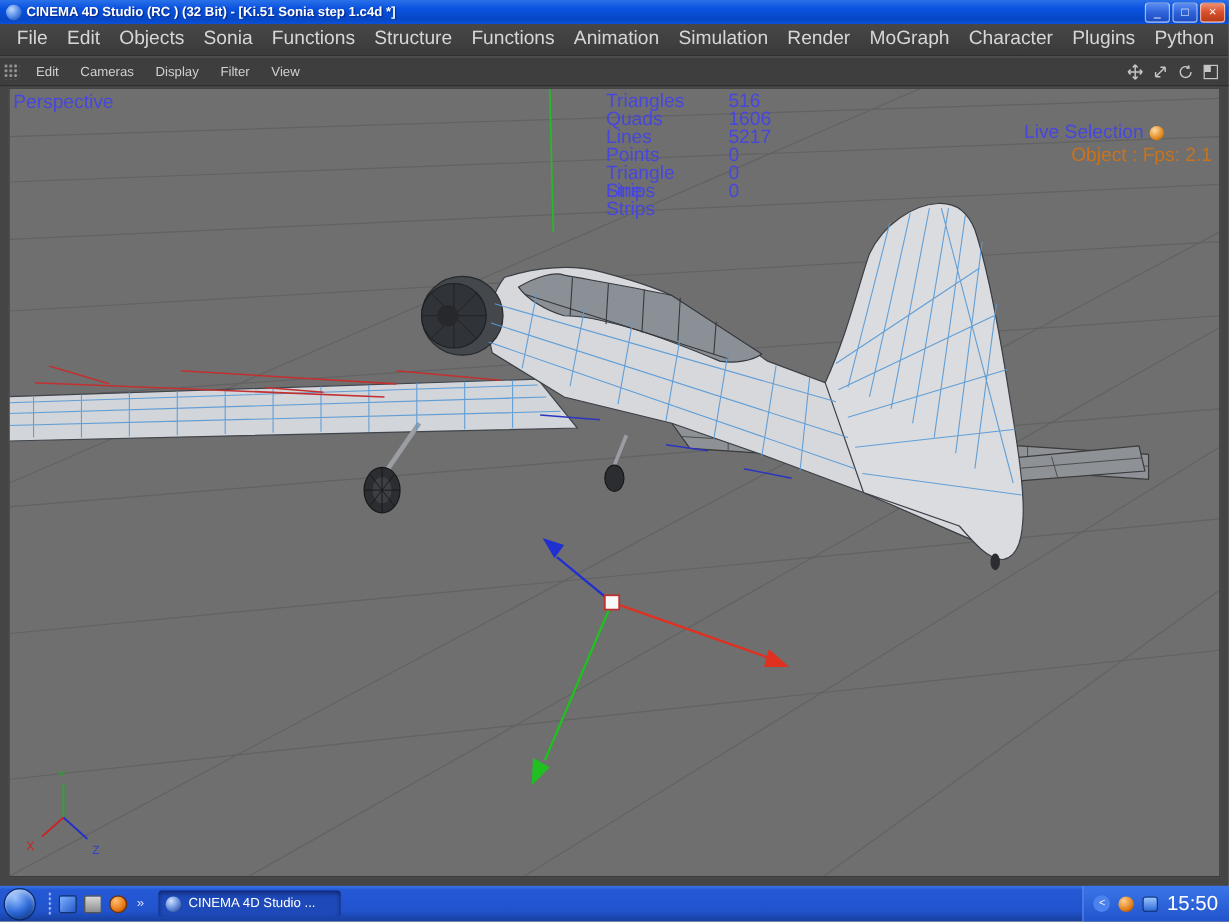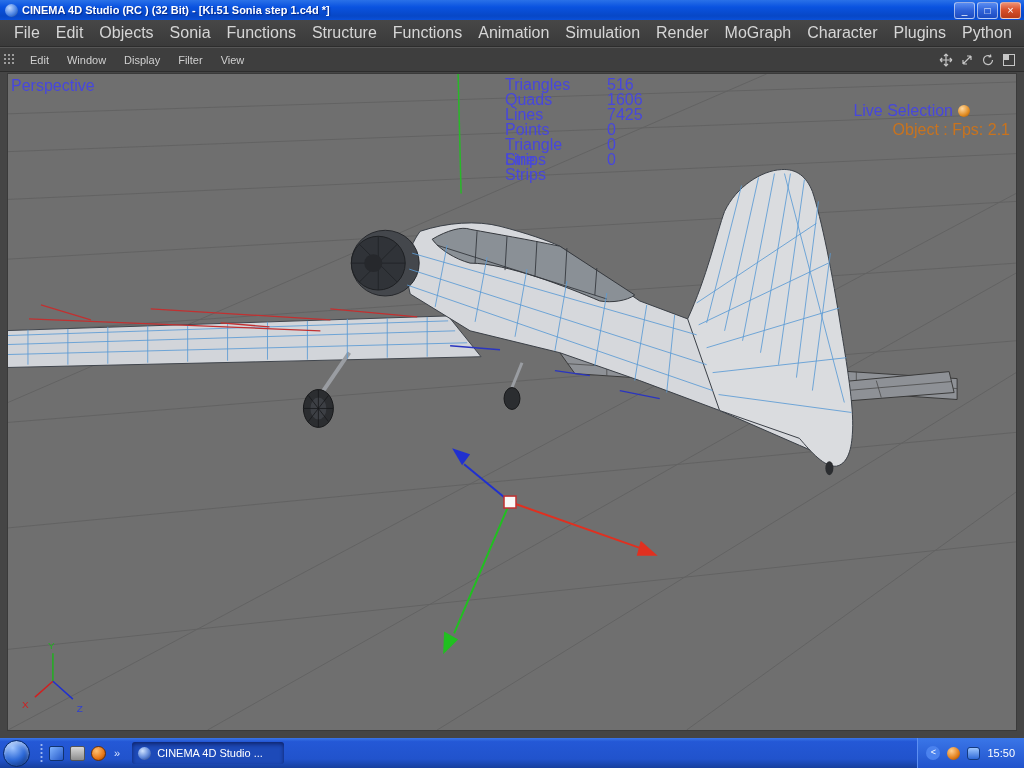--- a/index.html
+++ b/index.html
@@ -76,21 +76,21 @@
     background:radial-gradient(circle at 35% 30%, #cfe2ff, #5e86d8 55%, #20356e); }
   .tray { margin-left:auto; height:100%; display:flex; align-items:center; gap:7px; padding:0 9px 0 8px;
     background:linear-gradient(180deg,#3identity,#000);
     background:linear-gradient(180deg,#3a76e8,#2153cc); border-left:1px solid #5d8ff2; }
   .tray-chev { width:14px; height:14px; border-radius:50%; background:#4b82ee; color:#fff; font-size:9px;
     line-height:13px; text-align:center; }
   .tray-icon-orange { width:13px; height:13px; border-radius:50%;
     background:radial-gradient(circle at 35% 30%, #ffd090, #e07c18 60%, #7e3a00); }
   .tray-icon-blue { width:13px; height:13px; border-radius:3px;
     background:linear-gradient(180deg,#9cc6ff,#2f6ad8); border:1px solid #143a80; }
-  .tray-clock { color:#fff; font-size:11px; }
+  .tray-clock { color:#fff; font-size:17px; }
 </style>
 </head>
 <body>
 
 <div class="screen">
 
   <div class="titlebar">
     <div class="app-icon"></div>
     <div class="title-text">CINEMA 4D Studio (RC ) (32 Bit) - [Ki.51 Sonia step 1.c4d *]</div>
     <div class="winbtn">_</div>
@@ -113,21 +113,21 @@
     <span class="menu-item">Character</span>
     <span class="menu-item">Plugins</span>
     <span class="menu-item">Python</span>
     <span class="menu-item">Window</span>
     <span class="menu-item">Help</span>
   </div>
 
   <div class="vp-toolbar">
     <div class="drag-handle"></div>
     <span class="vp-menu-item">Edit</span>
-    <span class="vp-menu-item">Window</span>
+    <span class="vp-menu-item">Cameras</span>
     <span class="vp-menu-item">Display</span>
     <span class="vp-menu-item">Filter</span>
     <span class="vp-menu-item">View</span>
     <div class="vp-icons">
       <svg width="14" height="14" viewBox="0 0 14 14">
         <path d="M7 1v12M1 7h12M7 1l-2 2.2M7 1l2 2.2M7 13l-2-2.2M7 13l2-2.2M1 7l2.2-2M1 7l2.2 2M13 7l-2.2-2M13 7l-2.2 2" stroke="#c6c6c6" stroke-width="1.2" fill="none"></path>
       </svg>
       <svg width="14" height="14" viewBox="0 0 14 14">
         <path d="M3 11L11 3M11 3h-4M11 3v4M3 11h4M3 11V7" stroke="#c6c6c6" stroke-width="1.2" fill="none"></path>
       </svg>
@@ -238,21 +238,21 @@
         <div class="stat-row">
           <span class="stat-label">Triangles</span>
           <span class="stat-value">516</span>
         </div>
         <div class="stat-row">
           <span class="stat-label">Quads</span>
           <span class="stat-value">1606</span>
         </div>
         <div class="stat-row">
           <span class="stat-label">Lines</span>
-          <span class="stat-value">7425</span>
+          <span class="stat-value">5217</span>
         </div>
         <div class="stat-row">
           <span class="stat-label">Points</span>
           <span class="stat-value">0</span>
         </div>
         <div class="stat-row">
           <span class="stat-label">Triangle Strips</span>
           <span class="stat-value">0</span>
         </div>
         <div class="stat-row">

